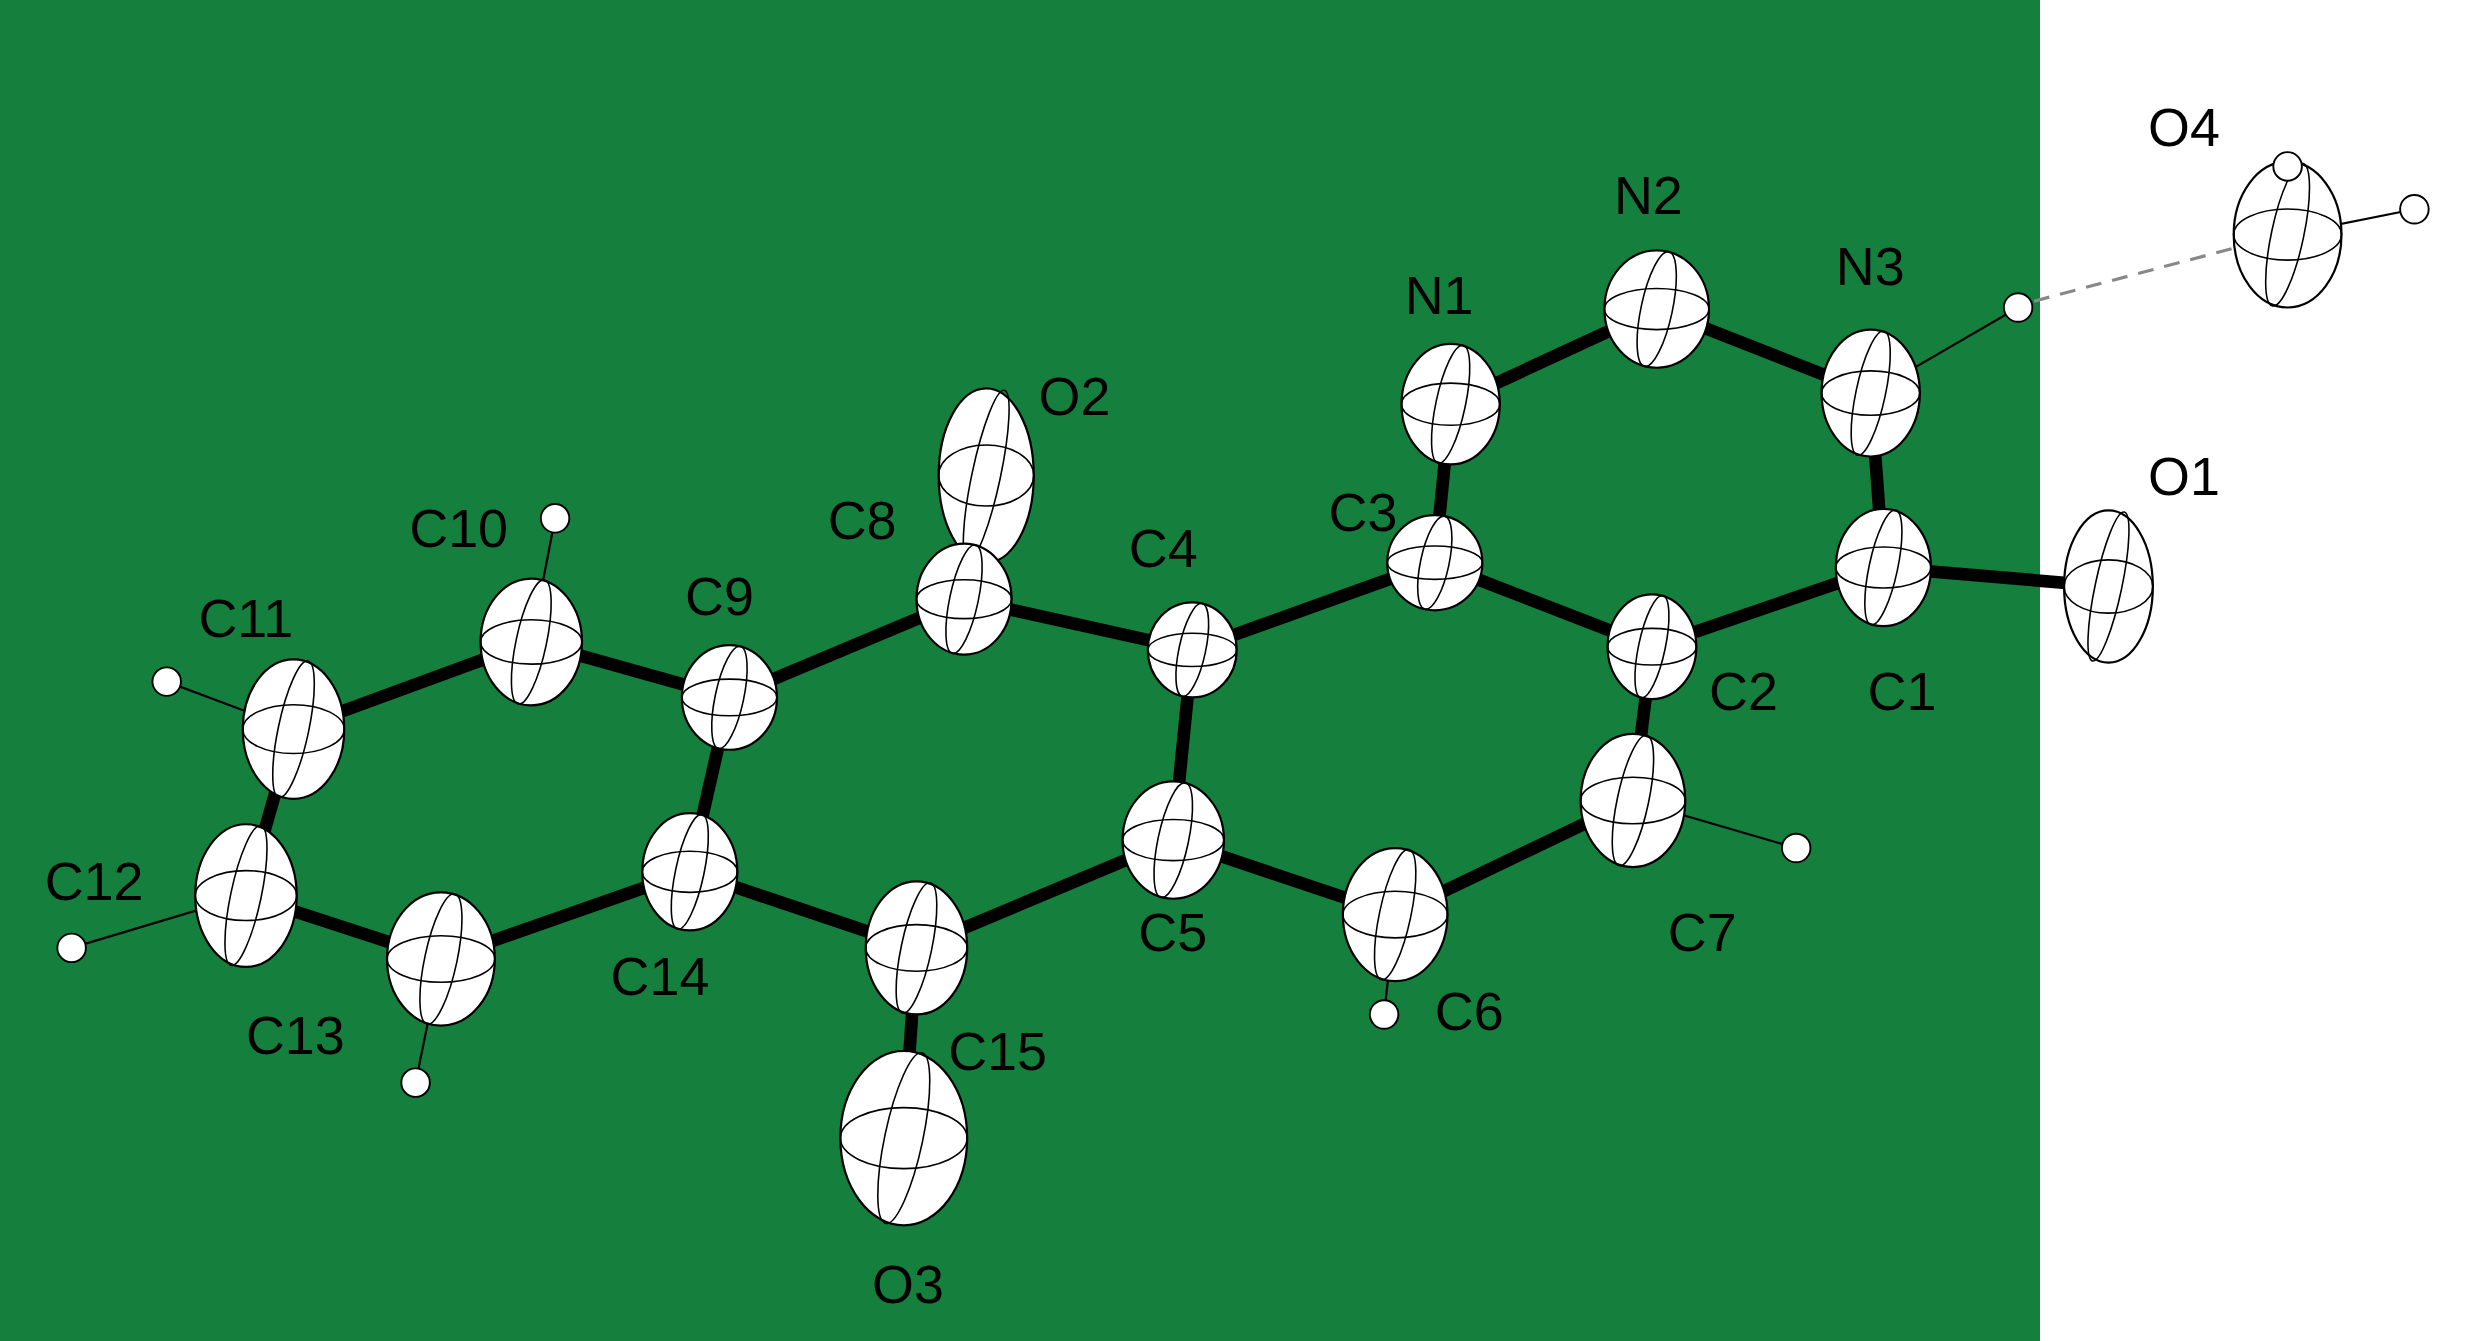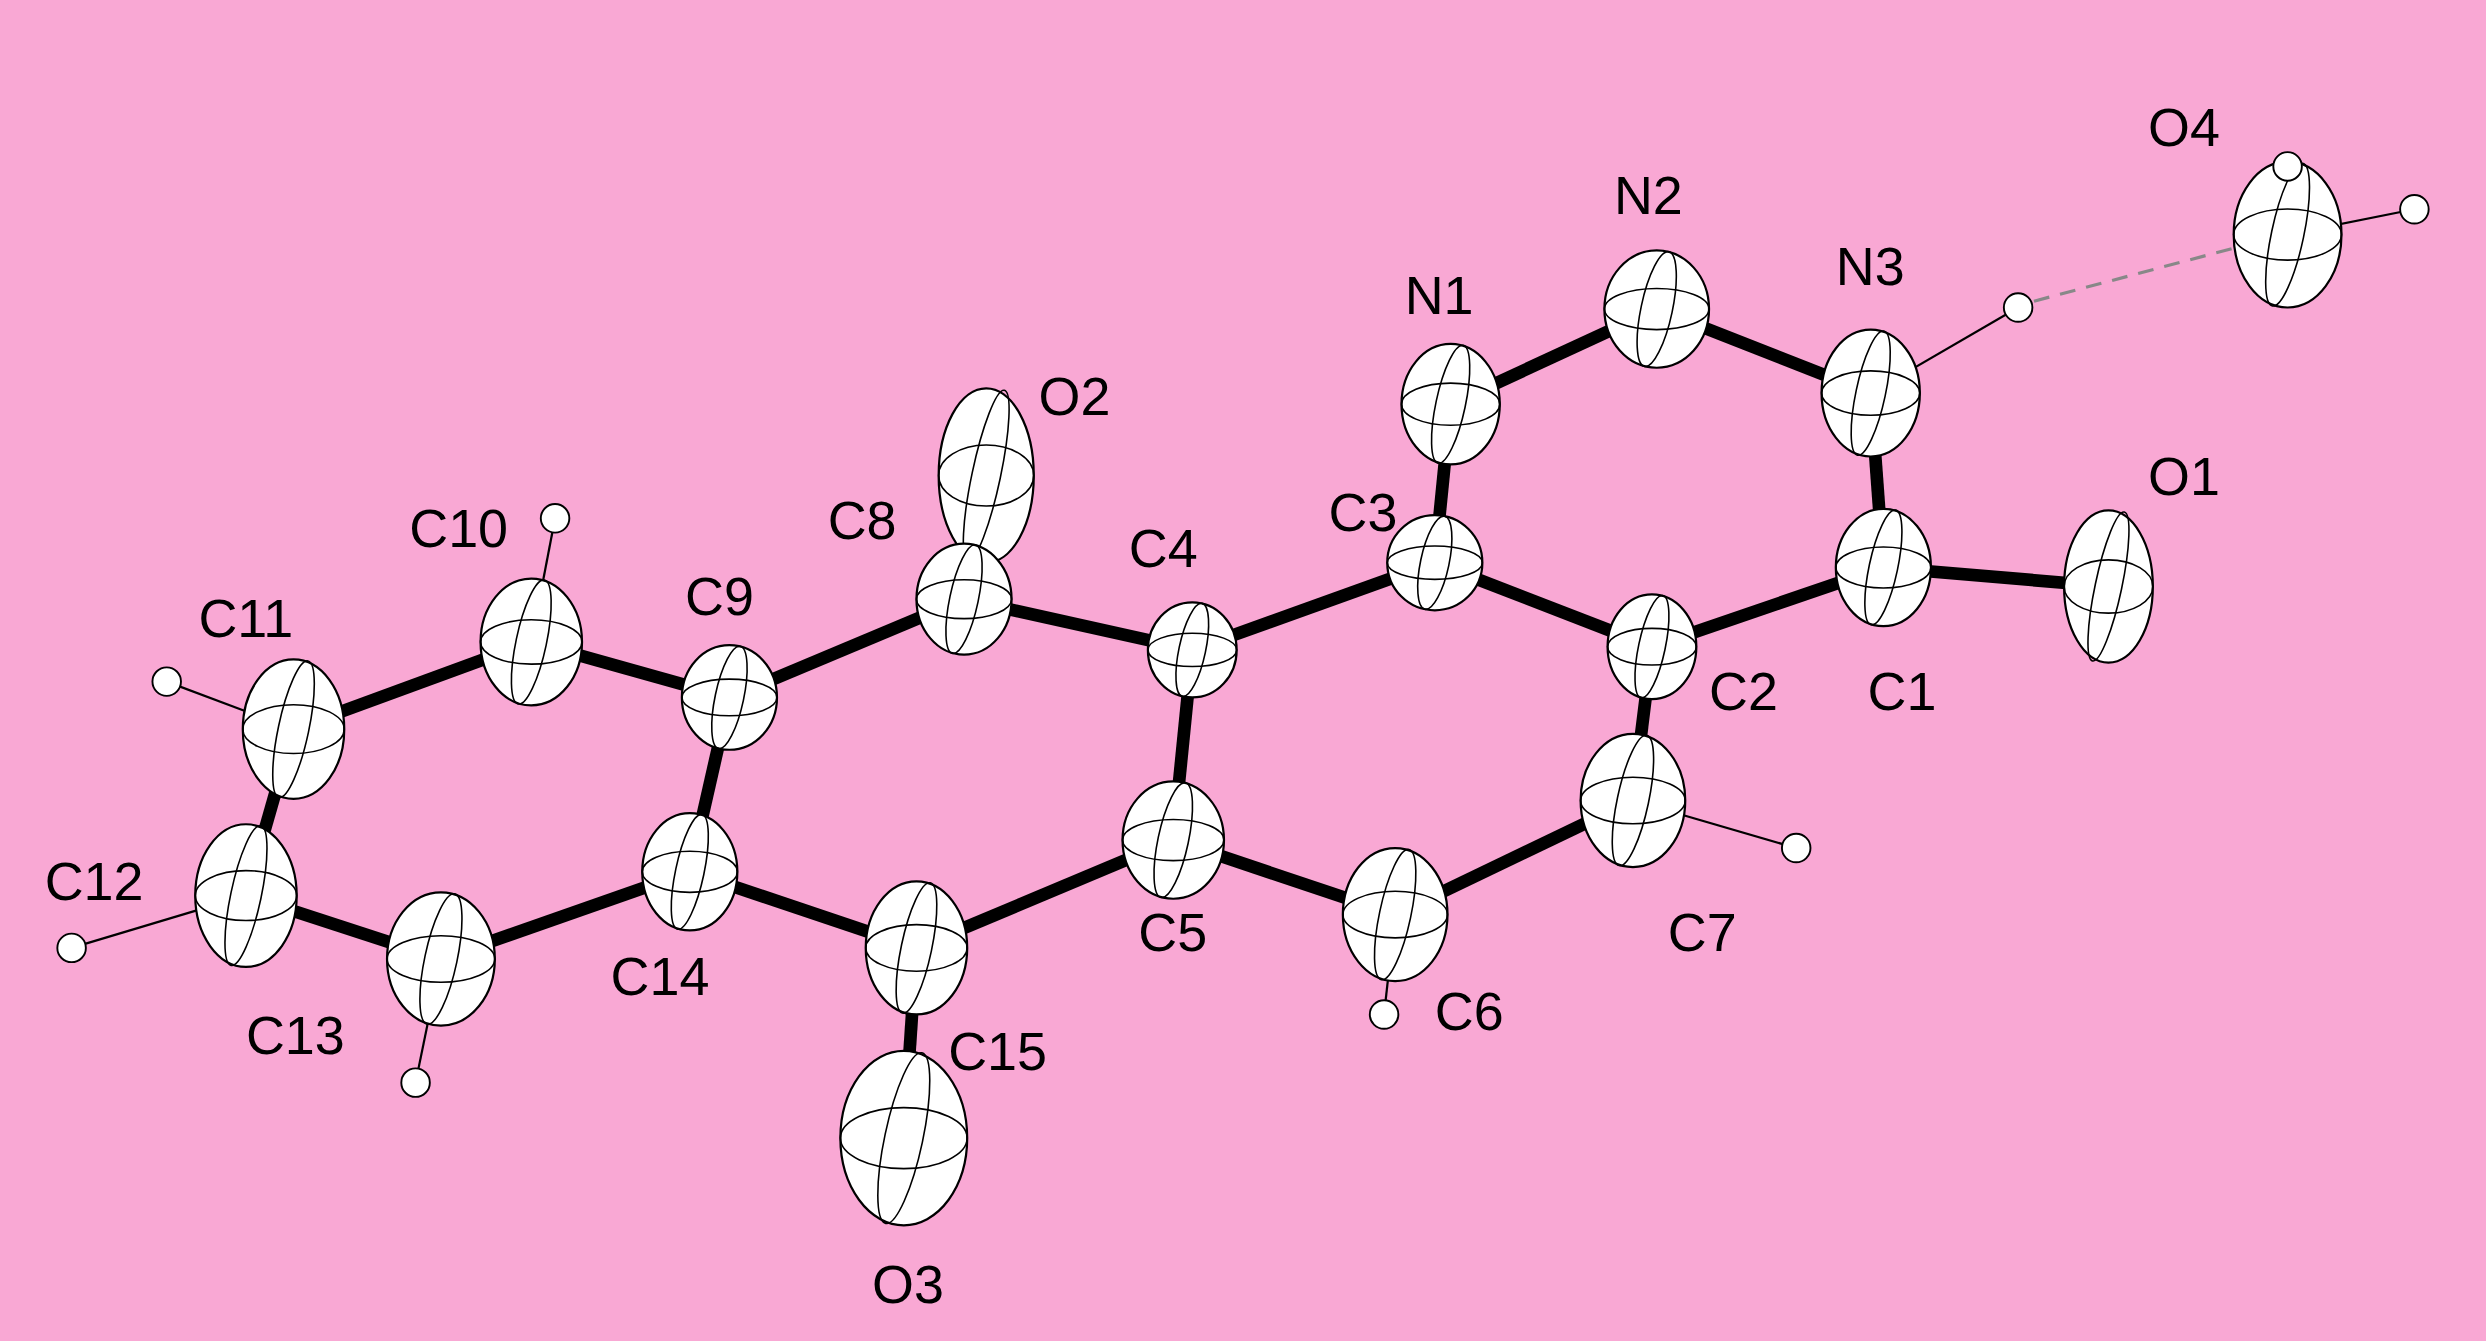--- a/index.html
+++ b/index.html
@@ -1,16 +1,16 @@
 <!DOCTYPE html>
 <html><head>
 <meta charset="utf-8">
 <style>
   html,body{margin:0;padding:0;background:#ffffff;}
-  #stage{width:2486px;height:1341px;position:relative;background:#f9a8d4;}
+  #stage{width:2040px;height:1341px;position:relative;background:#15803d;}
   svg{position:absolute;left:0;top:0;}
   .label{font-family:"Liberation Sans",sans-serif;font-size:34px;fill:#000;}
   .bond{stroke:#000;stroke-width:8;stroke-linecap:butt;}
   .hbond{stroke:#000;stroke-width:1.4;}
   .dash{stroke:#888;stroke-width:2;stroke-dasharray:10 7;}
   .ell{fill:#fff;stroke:#000;stroke-width:1.4;}
   .axis{fill:none;stroke:#000;stroke-width:1;}
   .hatom{fill:#fff;stroke:#000;stroke-width:1.2;}
 </style>
 </head>

